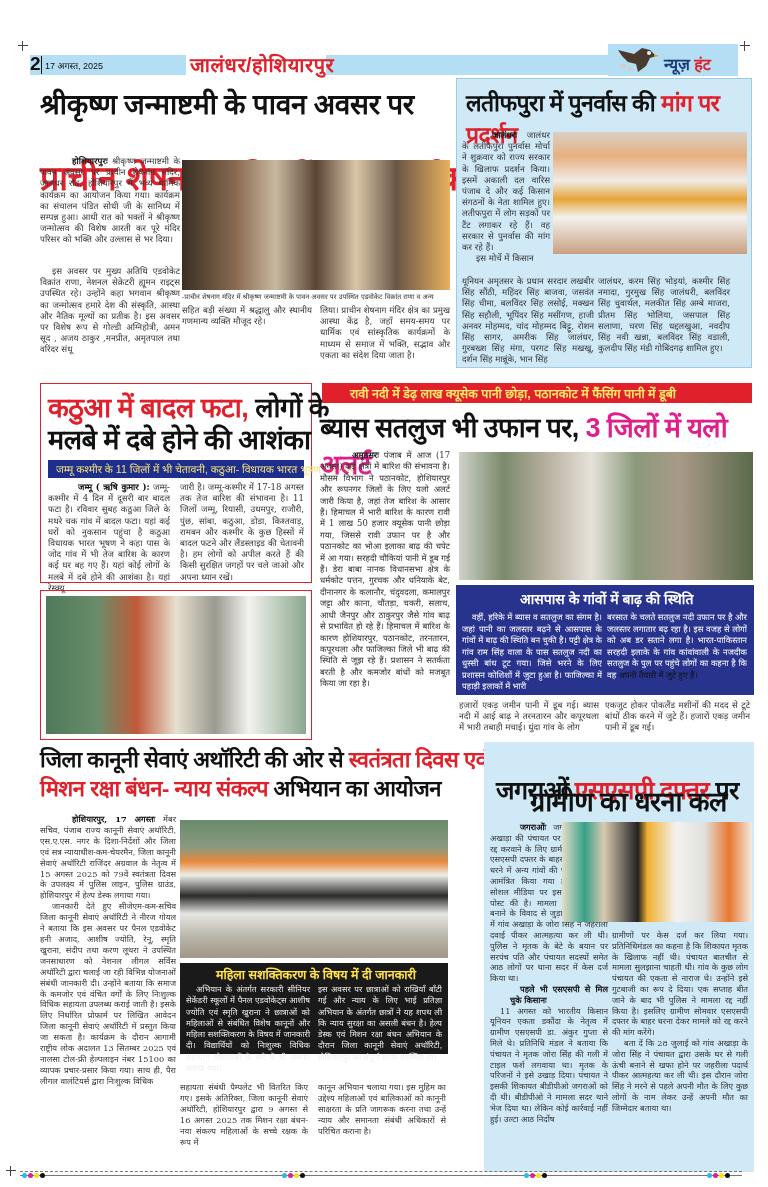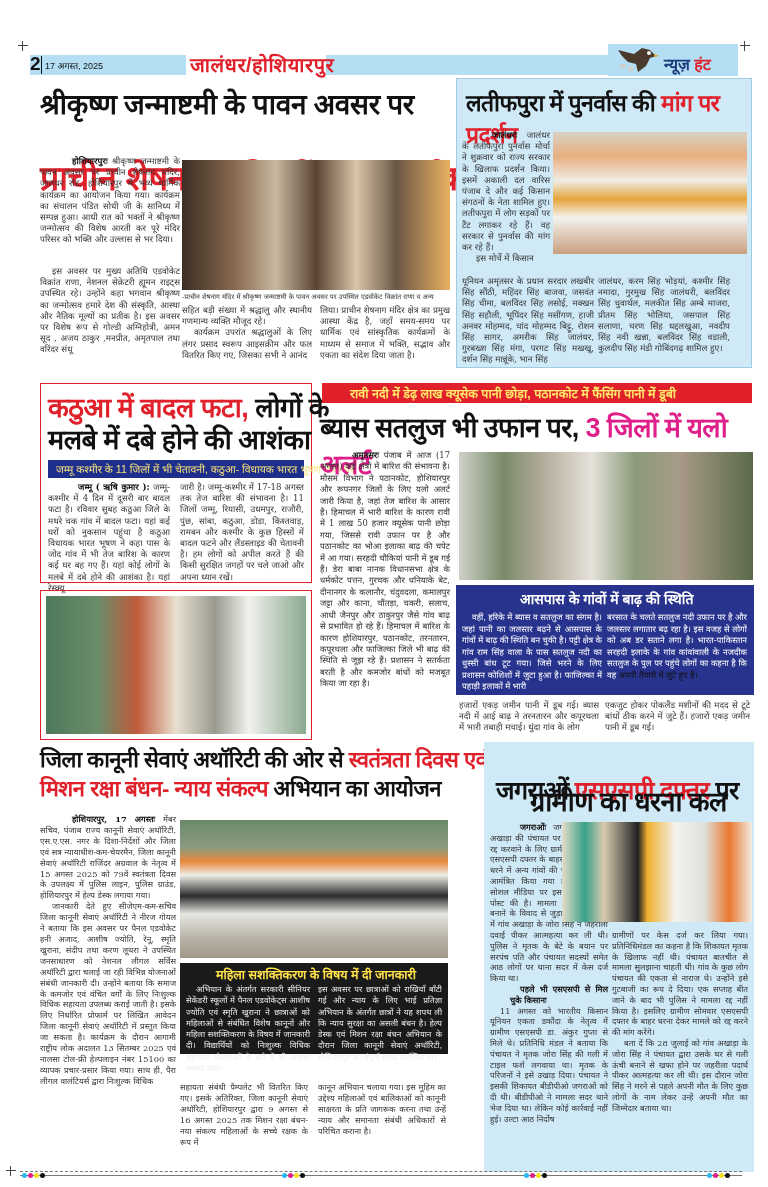--- a/index.html
+++ b/index.html
@@ -111,21 +111,20 @@
   <span class="b">होशियारपुरः</span>
   <span>श्रीकृष्ण जन्माष्टमी के पावन अवसर पर प्राचीन शेषनाग मंदिर, जालंधर रोड, होशियारपुर में भव्य धार्मिक कार्यक्रम का आयोजन किया गया। कार्यक्रम का संचालन पंडित सोधी जी के सानिध्य में सम्पन्न हुआ। आधी रात को भक्तों ने श्रीकृष्ण जन्मोत्सव की विशेष आरती कर पूरे मंदिर परिसर को भक्ति और उल्लास से भर दिया।</span>
 </div>
 <div class="abs body-text" style="left:40px;top:266px;width:140px;text-indent:12px;">इस अवसर पर मुख्य अतिथि एडवोकेट विक्रांत राणा, नेशनल सेक्रेटरी ह्यूमन राइट्स उपस्थित रहे। उन्होंने कहा भगवान श्रीकृष्ण का जन्मोत्सव हमारे देश की संस्कृति, आस्था और नैतिक मूल्यों का प्रतीक है। इस अवसर पर विशेष रूप से गोल्डी अग्निहोत्री, अमन सूद , अजय ठाकुर ,मनप्रीत, अमृतपाल तथा वरिंदर संधू</div>
 
 <div class="abs photo" style="left:182px;top:160px;width:268px;height:130px;background:linear-gradient(90deg,#3a2e24 0%,#8a6a50 20%,#c8b8a0 35%,#5a4434 50%,#d9c6a8 65%,#6a5646 80%,#e8b060 100%);"></div>
 <div class="abs" style="left:182px;top:292px;width:268px;font-size:6.8px;color:#333;white-space:nowrap;overflow:hidden;">-प्राचीन शेषनाग मंदिर में श्रीकृष्ण जन्माष्टमी के पावन अवसर पर उपस्थित एडवोकेट विक्रांत राणा व अन्य</div>
 
 <div class="abs body-text" style="left:182px;top:305px;width:130px;">
   <div>सहित बड़ी संख्या में श्रद्धालु और स्थानीय गणमान्य व्यक्ति मौजूद रहे।</div>
-  <div style="text-indent:12px;">कार्यक्रम उपरांत श्रद्धालुओं के लिए लंगर प्रसाद स्वरूप आइसक्रीम और फल वितरित किए गए, जिसका सभी ने आनंद</div>
 </div>
 <div class="abs body-text" style="left:320px;top:305px;width:130px;">लिया। प्राचीन शेषनाग मंदिर क्षेत्र का प्रमुख आस्था केंद्र है, जहाँ समय-समय पर धार्मिक एवं सांस्कृतिक कार्यक्रमों के माध्यम से समाज में भक्ति, सद्भाव और एकता का संदेश दिया जाता है।</div>
 
 <div class="abs lbox"></div>
 <div class="abs lbox-title">
   <span>लतीफपुरा में पुनर्वास की</span>
   <span class="red">मांग पर प्रदर्शन</span>
 </div>
 <div class="abs body-text" style="left:462px;top:130px;width:88px;text-indent:10px;">
   <span class="b">जालंधरः</span>

